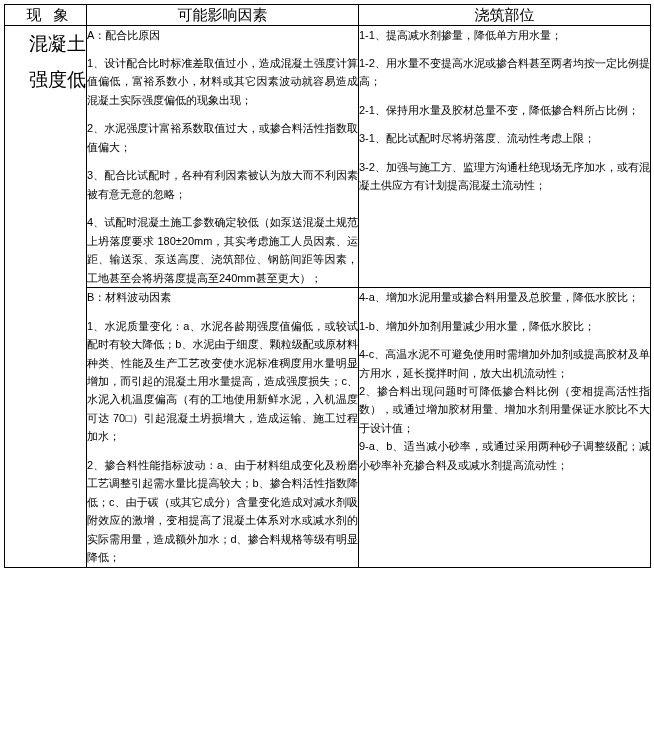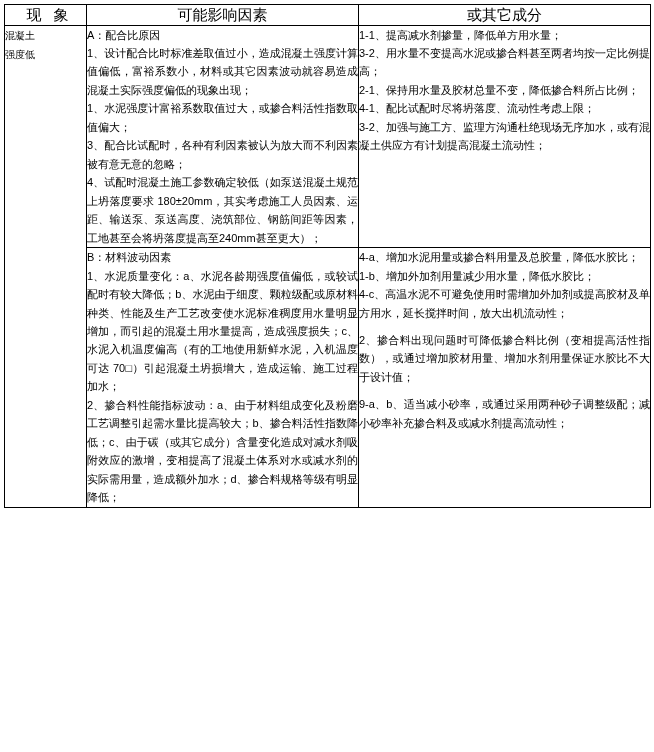--- a/index.html
+++ b/index.html
@@ -39,82 +39,81 @@
     font-size: 15px;
     padding: 8px 4px 9px 4px;
     letter-spacing: 0px;
     line-height: 1.3;
   }
   .hdr-cell.wide-sp {
     letter-spacing: 4px;
     padding-left: 8px;
   }
   .row-label {
-    text-align: left;
+    text-align: right;
     vertical-align: middle;
-    font-size: 10px;
+    font-size: 19px;
     line-height: 1.9;
     padding: 4px 2px;
   }
   .row-label div { white-space: nowrap; }
 
   .body-cell {
     font-size: 11px;
     line-height: 1.68;
     padding: 6px 7px 8px 7px;
     text-align: justify;
     text-justify: inter-ideograph;
   }
   .body-cell p {
     margin: 0 0 0 0;
     text-indent: 0;
   }
   .body-cell p.gap {
-    margin-top: 9px;
   }
   .body-cell p.tight {
-    margin-top: 0;
+    margin-top: 10px;
   }
   .sub-title {
     margin: 0;
   }
 </style>
 </head>
 <body>
 
 <div class="sheet">
   <table class="doc-table">
     <colgroup>
       <col class="c1">
         <col class="c2">
         <col class="c3">
     </colgroup>
     <tbody>
       <tr>
         <td class="hdr-cell wide-sp">现  象</td>
         <td class="hdr-cell">可能影响因素</td>
-        <td class="hdr-cell">或其它成分</td>
+        <td class="hdr-cell">浇筑部位</td>
       </tr>
       <tr>
         <td class="row-label" rowspan="2">
           <div>混凝土</div>
           <div>强度低</div>
         </td>
         <td class="body-cell">
           <p class="sub-title">A：配合比原因</p>
           <p class="tight">1、设计配合比时标准差取值过小，造成混凝土强度计算值偏低，富裕系数小，材料或其它因素波动就容易造成混凝土实际强度偏低的现象出现；</p>
-          <p class="tight">1、水泥强度计富裕系数取值过大，或掺合料活性指数取值偏大；</p>
+          <p class="tight">2、水泥强度计富裕系数取值过大，或掺合料活性指数取值偏大；</p>
           <p class="tight">3、配合比试配时，各种有利因素被认为放大而不利因素被有意无意的忽略；</p>
           <p class="tight">4、试配时混凝土施工参数确定较低（如泵送混凝土规范上坍落度要求 180±20mm，其实考虑施工人员因素、运距、输送泵、泵送高度、浇筑部位、钢筋间距等因素，工地甚至会将坍落度提高至240mm甚至更大）；</p>
         </td>
         <td class="body-cell">
           <p>1-1、提高减水剂掺量，降低单方用水量；</p>
-          <p class="tight">3-2、用水量不变提高水泥或掺合料甚至两者均按一定比例提高；</p>
+          <p class="tight">1-2、用水量不变提高水泥或掺合料甚至两者均按一定比例提高；</p>
           <p class="tight">2-1、保持用水量及胶材总量不变，降低掺合料所占比例；</p>
-          <p class="tight">4-1、配比试配时尽将坍落度、流动性考虑上限；</p>
+          <p class="tight">3-1、配比试配时尽将坍落度、流动性考虑上限；</p>
           <p class="tight">3-2、加强与施工方、监理方沟通杜绝现场无序加水，或有混凝土供应方有计划提高混凝土流动性；</p>
         </td>
       </tr>
       <tr>
         <td class="body-cell">
           <p class="sub-title">B：材料波动因素</p>
           <p class="tight">1、水泥质量变化：a、水泥各龄期强度值偏低，或较试配时有较大降低；b、水泥由于细度、颗粒级配或原材料种类、性能及生产工艺改变使水泥标准稠度用水量明显增加，而引起的混凝土用水量提高，造成强度损失；c、水泥入机温度偏高（有的工地使用新鲜水泥，入机温度可达 70□）引起混凝土坍损增大，造成运输、施工过程加水；</p>
           <p class="tight">2、掺合料性能指标波动：a、由于材料组成变化及粉磨工艺调整引起需水量比提高较大；b、掺合料活性指数降低；c、由于碳（或其它成分）含量变化造成对减水剂吸附效应的激增，变相提高了混凝土体系对水或减水剂的实际需用量，造成额外加水；d、掺合料规格等级有明显降低；</p>
         </td>
         <td class="body-cell">

